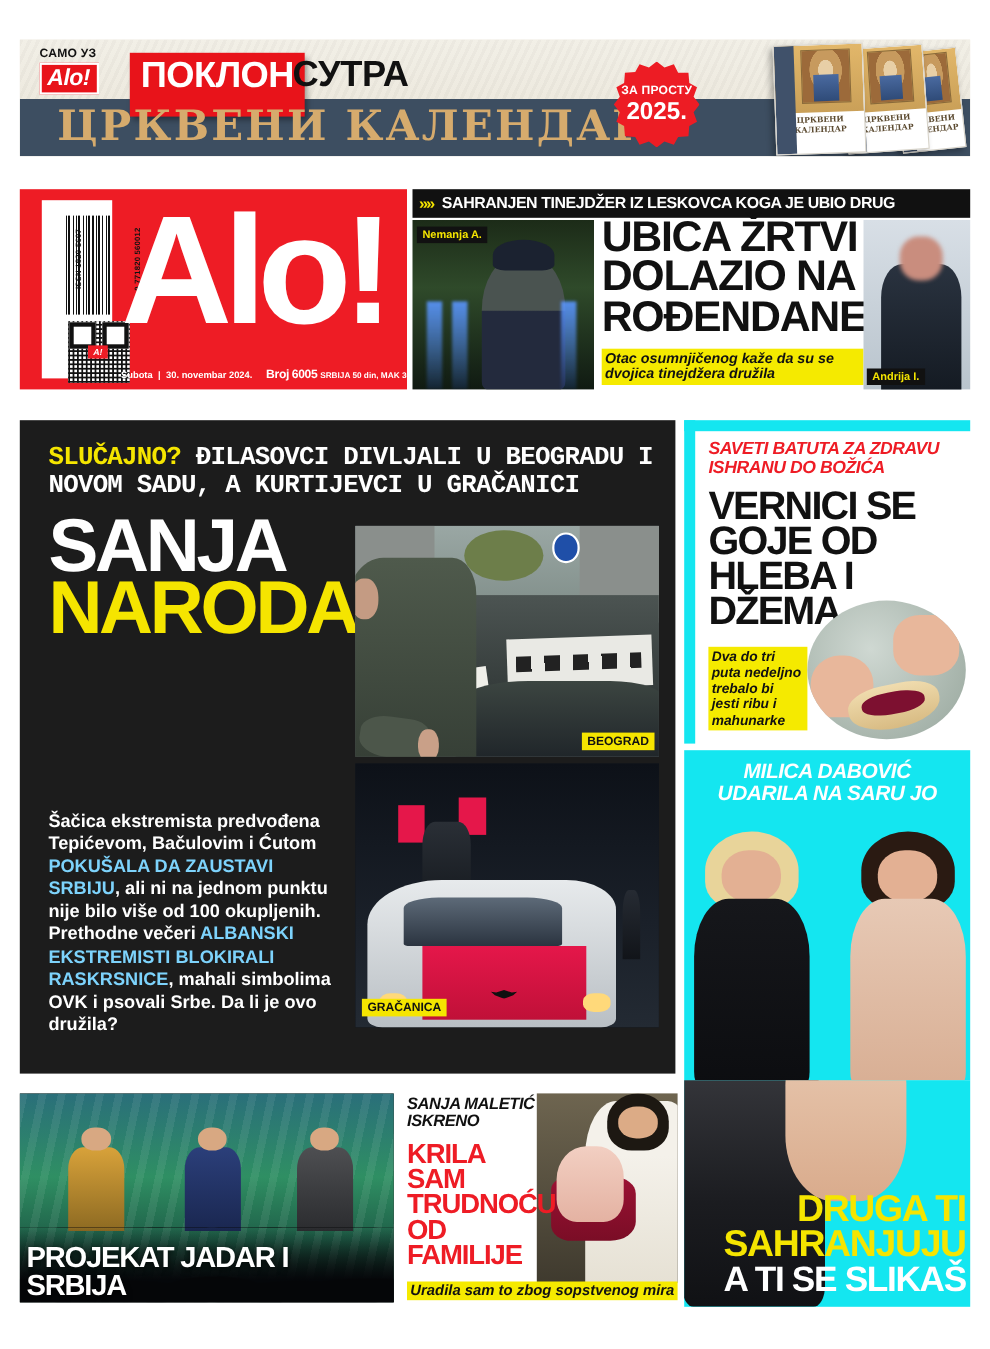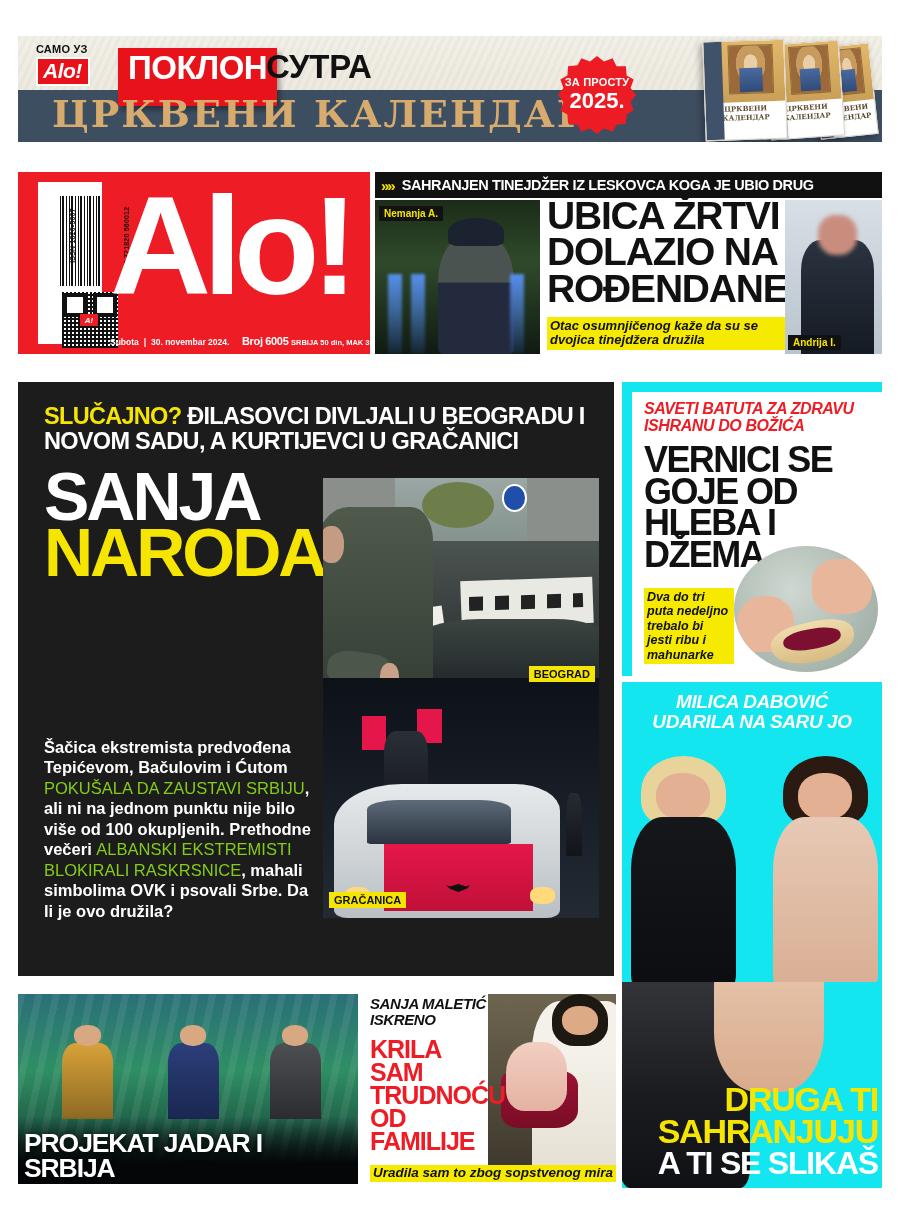--- a/index.html
+++ b/index.html
@@ -202,40 +202,41 @@
 
   
   .main-block {
     position: absolute; left: 18px; top: 382px; width: 596px; height: 594px;
     background: #1c1c1c; overflow: hidden;
   }
   .main-kicker {
     position: absolute; left: 26px; top: 22px; width: 556px;
     font-weight: 900; font-size: 23.5px; line-height: 1.08; letter-spacing: -.7px;
     color: #fff;
+    font-family: Liberation Mono, monospace;
   }
   .main-kicker .hl { color: #f5e500; }
   .main-title {
     position: absolute; left: 26px; top: 86px; width: 270px;
     font-weight: 900; line-height: .83; letter-spacing: -3px;
   }
   .mt1 { color: #fff; font-size: 68px; display: block; }
   .mt2 { color: #f5e500; font-size: 68px; display: block; }
   .mt3 { color: #f5e500; font-size: 68px; display: block; }
   .main-body {
     position: absolute; left: 26px; top: 355px; width: 272px;
     color: #fff; font-weight: 700; font-size: 16.5px; line-height: 1.24;
   }
-  .main-body .hl { color: #84cc16; font-weight: 400; }
+  .main-body .hl { color: #7dd3fc; font-weight: 700; }
   .photo-a {
     position: absolute; left: 305px; top: 96px; width: 276px; height: 210px;
     overflow: hidden; background: #50585a;
   }
   .photo-b {
-    position: absolute; left: 305px; top: 296px; width: 276px; height: 240px;
+    position: absolute; left: 305px; top: 312px; width: 276px; height: 240px;
     overflow: hidden; background: #10141c;
   }
   .ph-caption {
     position: absolute; background: #f5e500; color: #111;
     font-weight: 900; font-size: 11px; padding: 2px 5px; z-index: 6;
   }
   
   .sky { position:absolute; left:0; top:0; width:100%; height:42%;
          background: linear-gradient(180deg,#9aa7a4,#7d8b86); }
   .bldg { position:absolute; top:0; width:26%; height:40%; background:#8a8f8c; }

